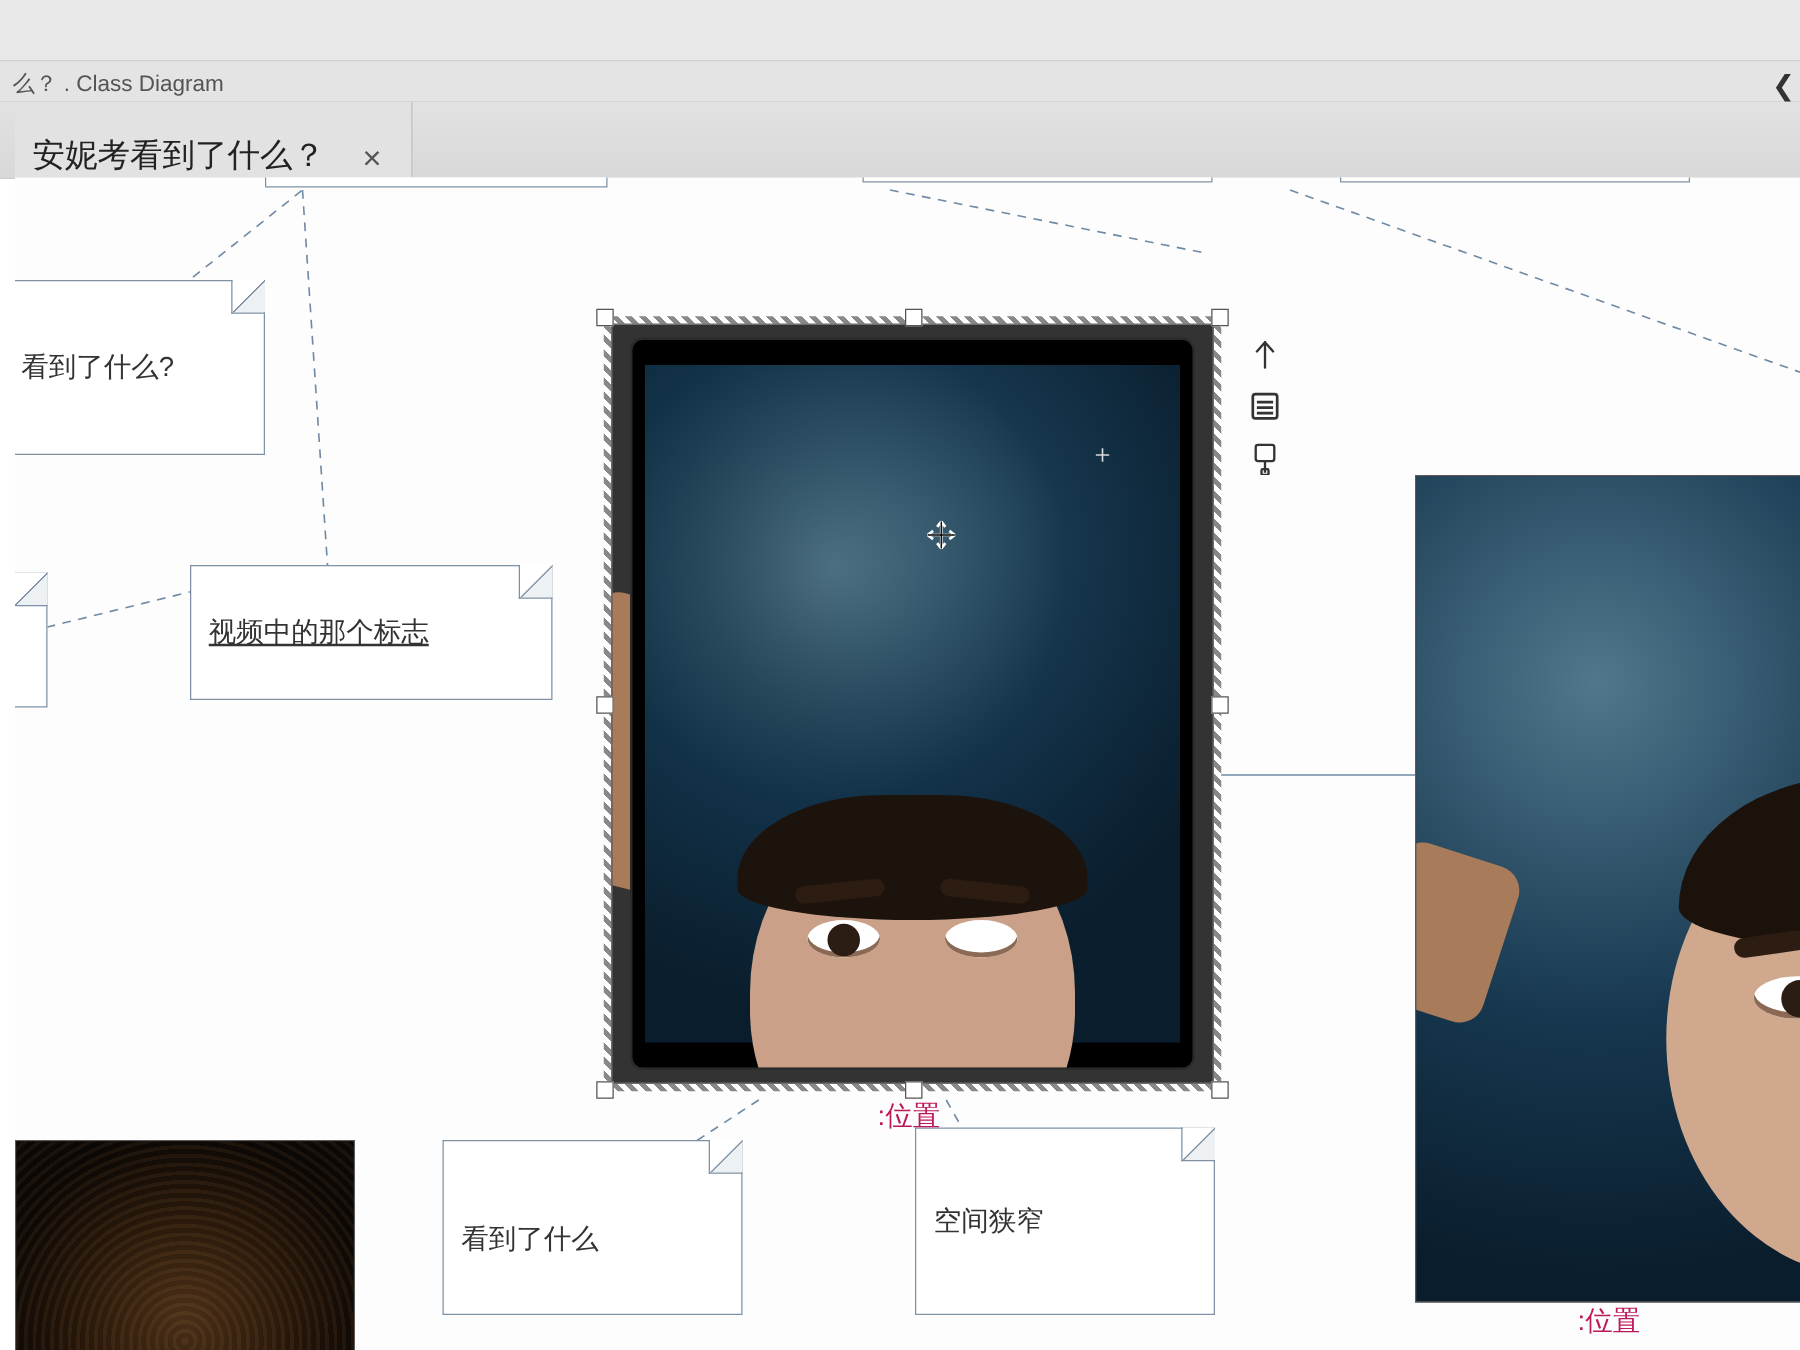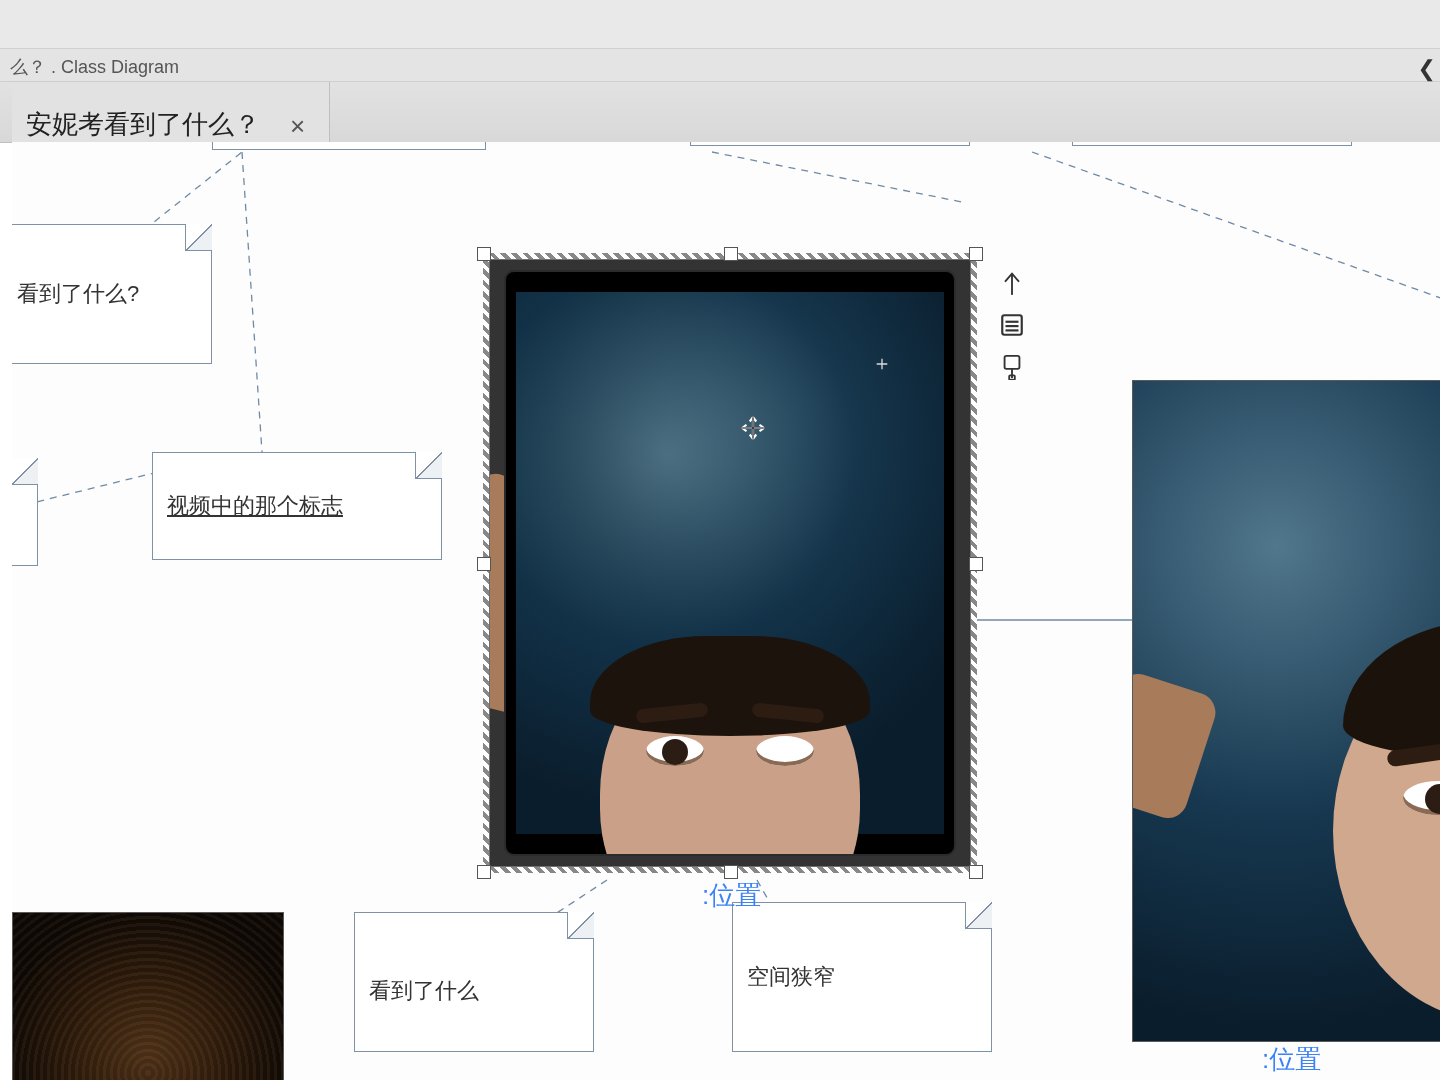--- a/index.html
+++ b/index.html
@@ -137,22 +137,22 @@
   
   .photo {
     position: absolute;
     background: #2a3a47;
     border: 1px solid #5a5a5a;
     overflow: hidden;
   }
   .photo.dark-bottom { background: #111; }
   .caption {
     position: absolute;
-    font-size: 26px;
-    color: #3b82f6;
+    font-size: 22px;
+    color: #be185d;
   }
   
   svg.connectors {
     position: absolute;
     top: 0; left: 0;
     width: 100%;
     height: 100%;
     pointer-events: none;
   }
   .top-right-glyph {
@@ -305,21 +305,21 @@
 
   <div class="photo dark-bottom" style="left:0; top:770px; width:270px; height:200px;">
     <div class="fur"></div>
   </div>
 
   <div class="note vcenter" style="left:342px; top:770px; width:240px; height:140px; padding-top:30px;">
     <span>看到了什么</span>
     <div class="fold"></div>
   </div>
 
-  <div class="note vcenter" style="left:720px; top:760px; width:260px; height:150px;">
+  <div class="note vcenter" style="left:720px; top:760px; width:240px; height:150px;">
     <span>空间狭窄</span>
     <div class="fold"></div>
   </div>
 
   <div class="selected-frame" style="left:468px; top:108px; width:500px; height:626px;">
     <div class="inner">
       <div class="finger" style="left:-30px; top:220px; width:90px; height:120px; transform:rotate(20deg);"></div>
       <div class="finger" style="left:-34px; top:340px; width:95px; height:110px; transform:rotate(14deg);"></div>
       <div class="phone-bezel">
         <div class="phone-screen"></div>

